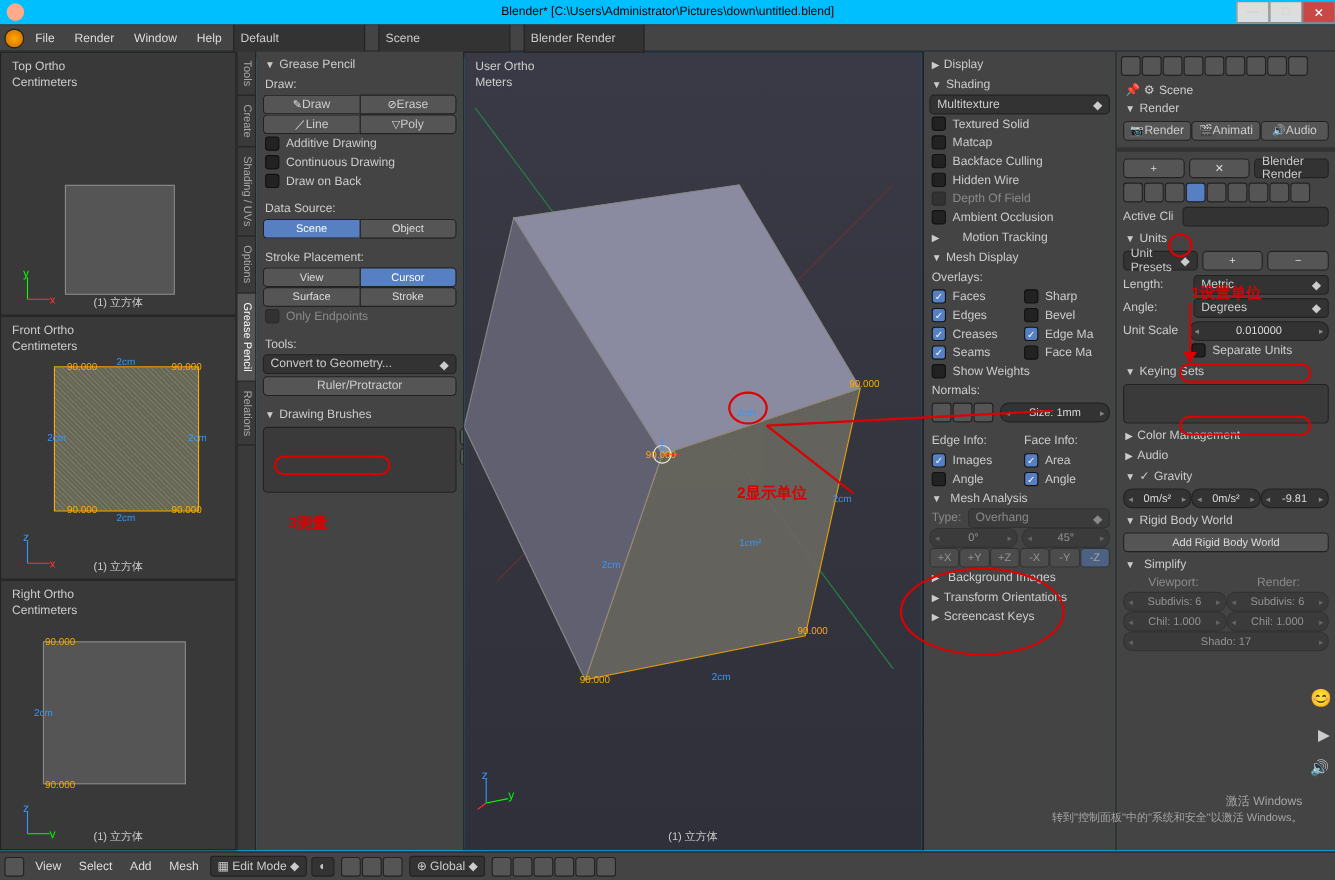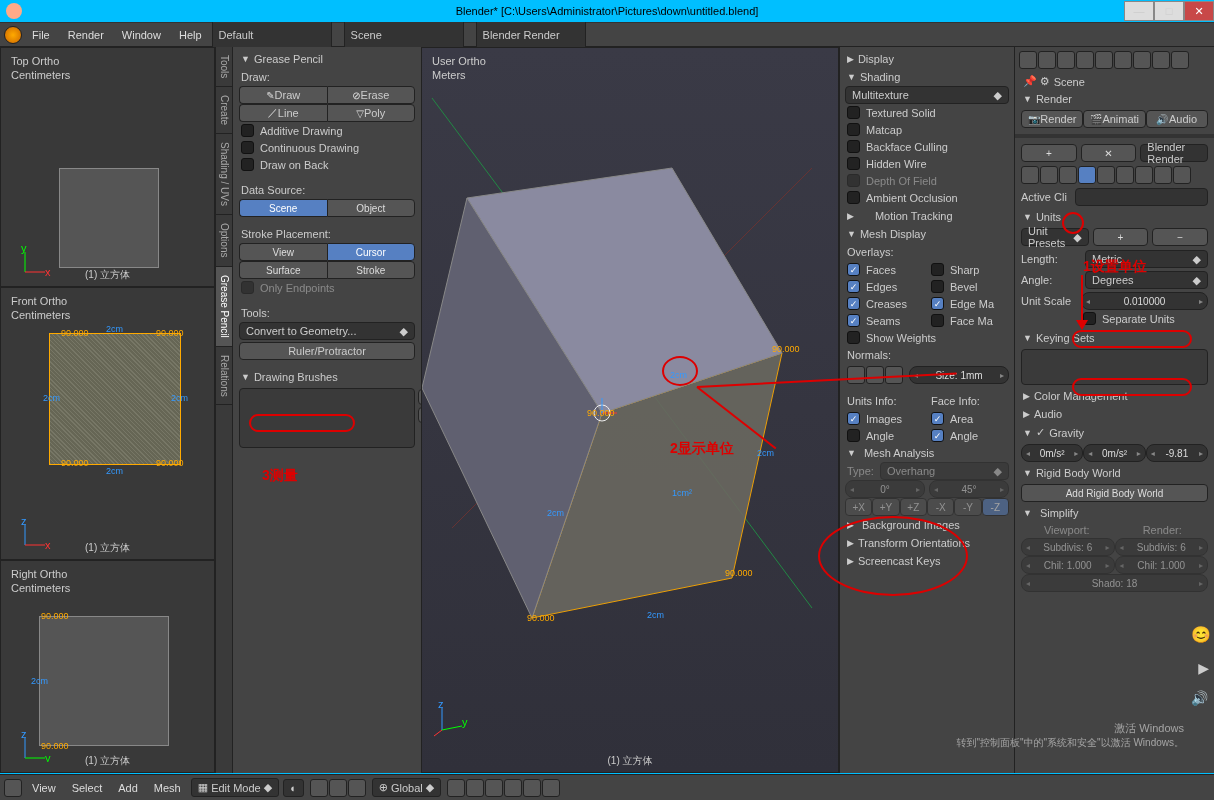--- a/index.html
+++ b/index.html
@@ -95,21 +95,21 @@
       <svg class="axis" style="left:20px;bottom:10px" width="30" height="30">
           <line x1="4" y1="26" x2="4" y2="6" stroke="#0f0"></line>
           <line x1="4" y1="26" x2="24" y2="26" stroke="#f33"></line>
           <text x="0" y="6" fill="#0f0" font-size="8">y</text>
           <text x="24" y="30" fill="#f33" font-size="8">x</text>
         </svg>
       <div style="position:absolute;left:58px;top:120px;width:100px;height:100px;background:#555;border:1px solid #888"></div>
 
       <div class="vpfoot">(1) 立方体</div>
     </div>
-    <div class="viewport" style="height:273px">
+    <div class="viewport" style="height:240px">
       <div class="vplabel"><span>Front Ortho</span><br><span>Centimeters</span></div>
       <svg class="axis" style="left:20px;bottom:10px" width="30" height="30">
           <line x1="4" y1="26" x2="4" y2="6" stroke="#39f"></line>
           <line x1="4" y1="26" x2="24" y2="26" stroke="#f33"></line>
           <text x="0" y="6" fill="#39f" font-size="8">z</text>
           <text x="24" y="30" fill="#f33" font-size="8">x</text>
         </svg>
       <div style="position:absolute;left:48px;top:45px;width:132px;height:132px;background:repeating-linear-gradient(45deg,#776,#776 1px,#665 1px,#665 3px);border:1px solid #fa0"></div>
       <div class="dim o" style="left:60px;top:40px">90.000</div>
       <div class="dim o" style="left:155px;top:40px">90.000</div>
@@ -341,21 +341,21 @@
     <div class="row2">
         <div class="iconrow">
           <div class="ic"></div>
           <div class="ic"></div>
           <div class="ic"></div>
         </div>
         <div class="numfield" style="flex:1">Size: 1mm</div>
       </div>
     <div style="height:6px"></div>
     <div class="row2">
-        <div class="lbl" style="flex:1">Units Info:</div>
+        <div class="lbl" style="flex:1">Edge Info:</div>
         <div class="lbl" style="flex:1">Face Info:</div>
       </div>
     <div class="row2">
         <div class="check" style="flex:1">
           <div class="box on">✓</div>
           <span>Images</span>
         </div>
         <div class="check" style="flex:1">
           <div class="box on">✓</div>
           <span>Area</span>
@@ -533,21 +533,21 @@
       </div>
     <div class="btnrow" style="padding:0 6px;opacity:.5">
         <div class="numfield" style="flex:1">Subdivis: 6</div>
         <div class="numfield" style="flex:1">Subdivis: 6</div>
       </div>
     <div class="btnrow" style="padding:0 6px;opacity:.5">
         <div class="numfield" style="flex:1">Chil: 1.000</div>
         <div class="numfield" style="flex:1">Chil: 1.000</div>
       </div>
     <div class="btnrow" style="padding:0 6px;opacity:.5">
-        <div class="numfield" style="flex:1">Shado: 18</div>
+        <div class="numfield" style="flex:1">Shado: 17</div>
       </div>
   </div>
 </div>
 
 <div class="statusbar">
   <div class="ic" style="width:18px;height:18px;background:#555;border:1px solid #222;border-radius:3px"></div>
   <div class="sitem">View</div>
   <div class="sitem">Select</div>
   <div class="sitem">Add</div>
   <div class="sitem">Mesh</div>

